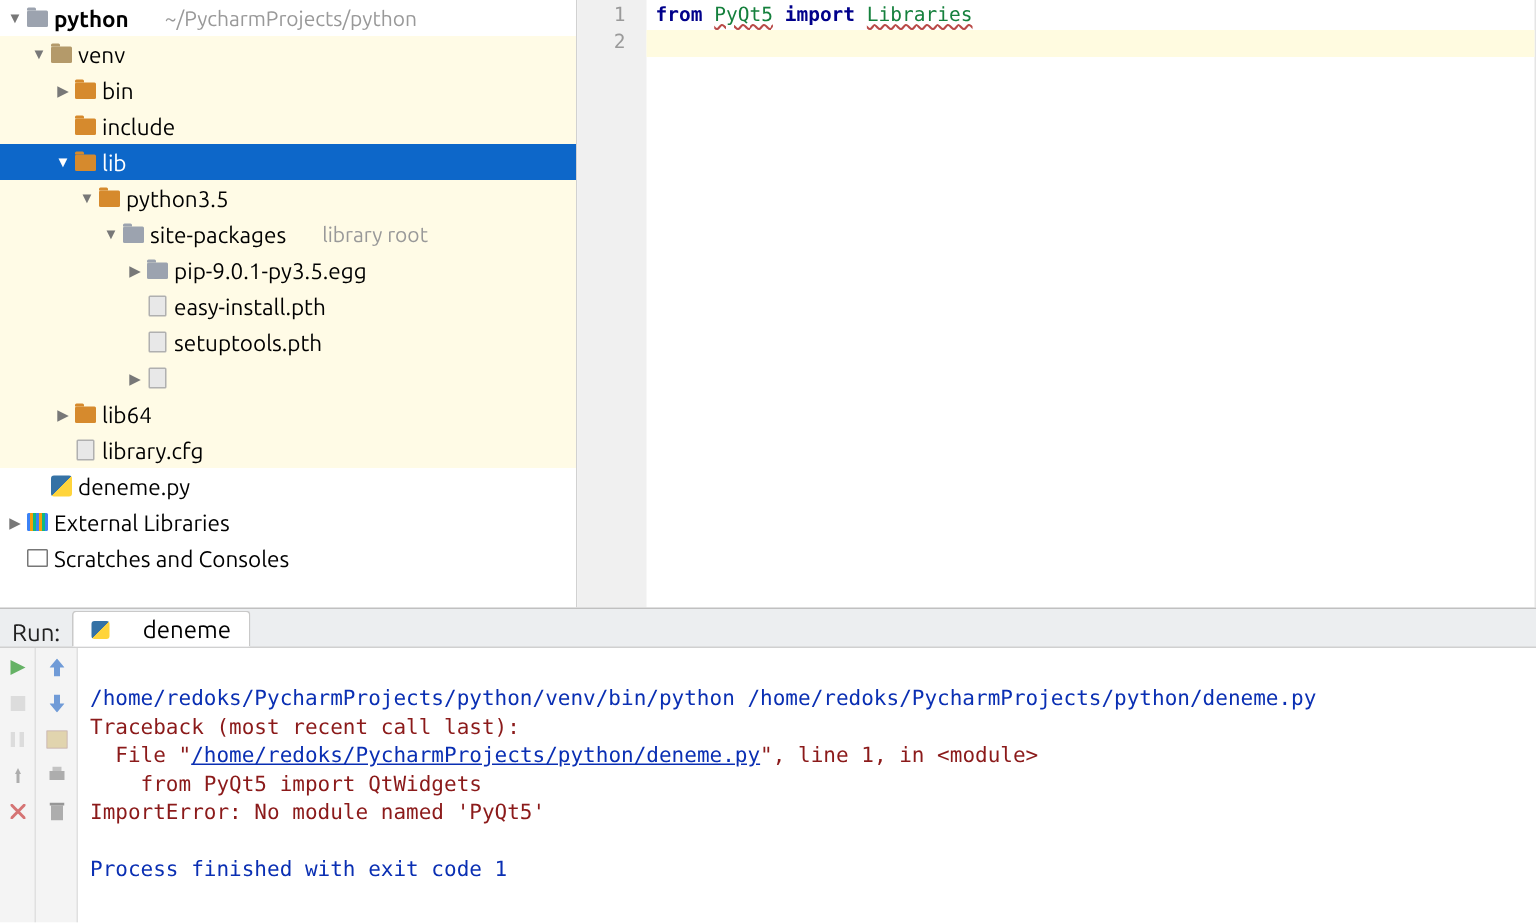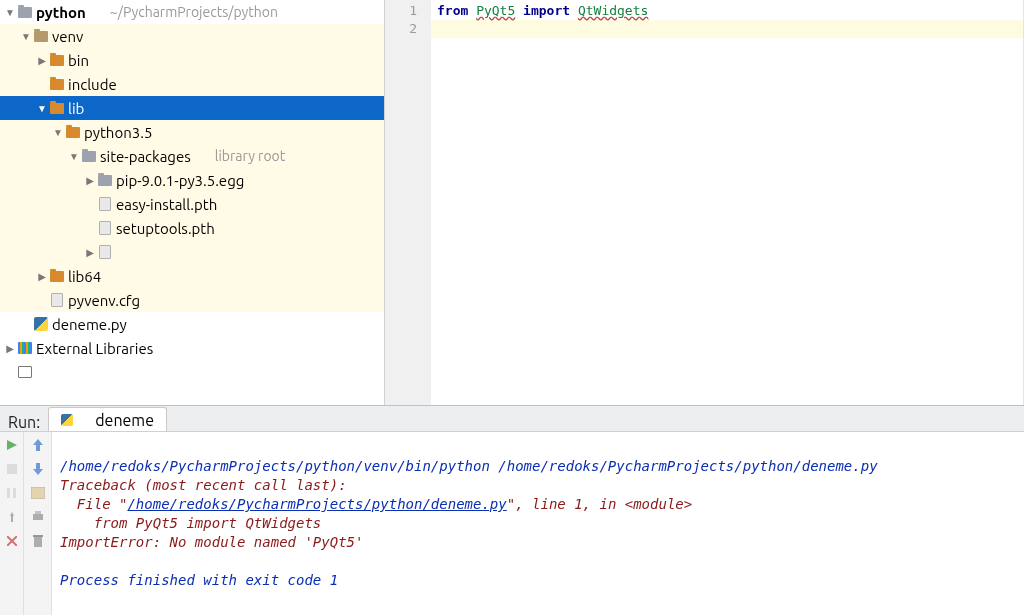--- a/index.html
+++ b/index.html
@@ -38,21 +38,21 @@
 
   .bottom { flex:1; border-top:1px solid #c0c0c0; display:flex; flex-direction:column; background:#fff; }
   .run-hdr { height:26px; background:#eceef0; border-bottom:1px solid #d0d0d0; display:flex; align-items:flex-end; font-size:16px; }
   .run-hdr .runlbl { padding: 0 8px; color:#222; }
   .run-tab { background:#fff; border:1px solid #c9c9c9; border-bottom:none; padding:2px 12px; border-radius:3px 3px 0 0; display:flex; align-items:center; gap:22px; height:24px; }
   .run-body { flex:1; display:flex; }
   .side-tools { width:24px; background:#f4f4f4; border-right:1px solid #e0e0e0; display:flex; flex-direction:column; align-items:center; padding-top:4px; gap:6px; }
   .side-tools2 { width:28px; background:#f4f4f4; border-right:1px solid #e0e0e0; display:flex; flex-direction:column; align-items:center; padding-top:4px; gap:6px; }
   .tool-btn { width:18px; height:18px; display:flex; align-items:center; justify-content:center; cursor:pointer; opacity:0.65; }
   .tool-btn.dim{opacity:0.25}
-  .console { flex:1; font-family:"DejaVu Sans Mono",monospace; font-size:14px; padding:6px 8px; line-height:19px; white-space:pre; overflow:hidden;font-style:italic; }
+  .console { flex:1; font-family:"DejaVu Sans Mono",monospace; font-size:14px; padding:6px 8px; line-height:19px; white-space:pre; overflow:hidden; }
   .c-blue { color:#0a2fb3; }
   .c-red { color:#8b1a1a; }
   .c-link { color:#0a2fb3; text-decoration:underline; }
 </style>
 </head>
 <body>
 
 <div class="top">
   <div class="tree" id="tree-container">
       <div class="tree-row indent-0">
@@ -138,51 +138,52 @@
         <span class="ico">
           <span class="folder-ico orange"></span>
         </span>
         <span class="lbl">lib64</span>
       </div>
       <div class="tree-row indent-2 hl">
         <span class="arrow"></span>
         <span class="ico">
           <span class="file-ico"></span>
         </span>
-        <span class="lbl">pyvenv.cfg</span>
+        <span class="lbl">library.cfg</span>
       </div>
       <div class="tree-row indent-1">
         <span class="arrow"></span>
         <span class="ico">
           <span class="py-ico"></span>
         </span>
         <span class="lbl">deneme.py</span>
       </div>
       <div class="tree-row indent-0">
         <span class="arrow">▶</span>
         <span class="ico">
           <span class="lib-ico"></span>
         </span>
         <span class="lbl">External Libraries</span>
       </div>
       <div class="tree-row indent-0">
         <span class="arrow"></span>
         <span class="ico">
           <span class="sc-ico"></span>
         </span>
+        <span class="lbl">Scratches and Consoles</span>
       </div>
     </div>
 
   <div class="editor">
     <div class="gutter">
       <div>1</div>
       <div>2</div>
     </div>
     <div class="code">
-      <div class="code-line"><span class="kw">from</span> <span class="underline">PyQt5</span> <span class="kw">import</span> <span class="underline">QtWidgets</span></div>
+      <div class="code-line"><span class="kw">from</span> <span class="underline">PyQt5</span> <span class="kw">import</span> <span class="underline">Libraries</span></div>
       <div class="code-line cur"></div>
     </div>
   </div>
 </div>
 
 <div class="bottom">
   <div class="run-hdr">
     <span class="runlbl">Run:</span>
     <div class="run-tab">
       <span class="py-ico" style="width:12px;height:12px"></span>

